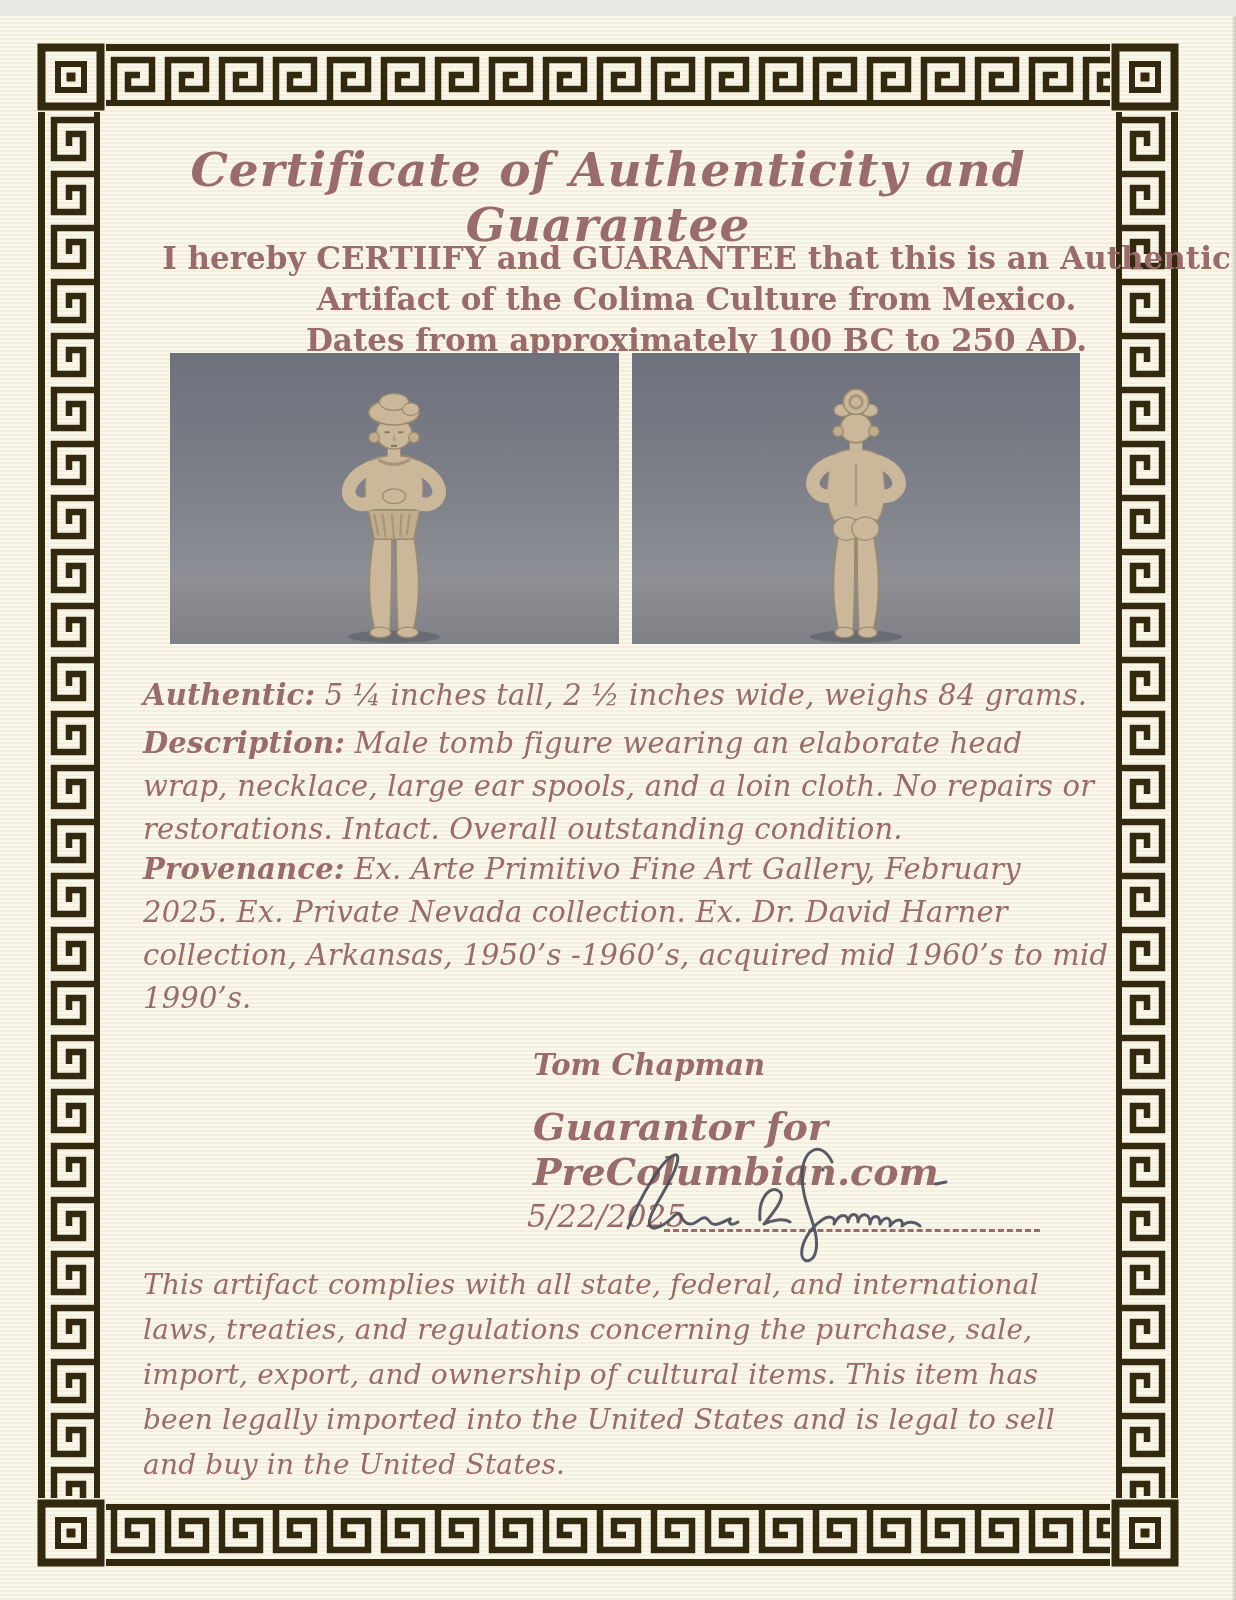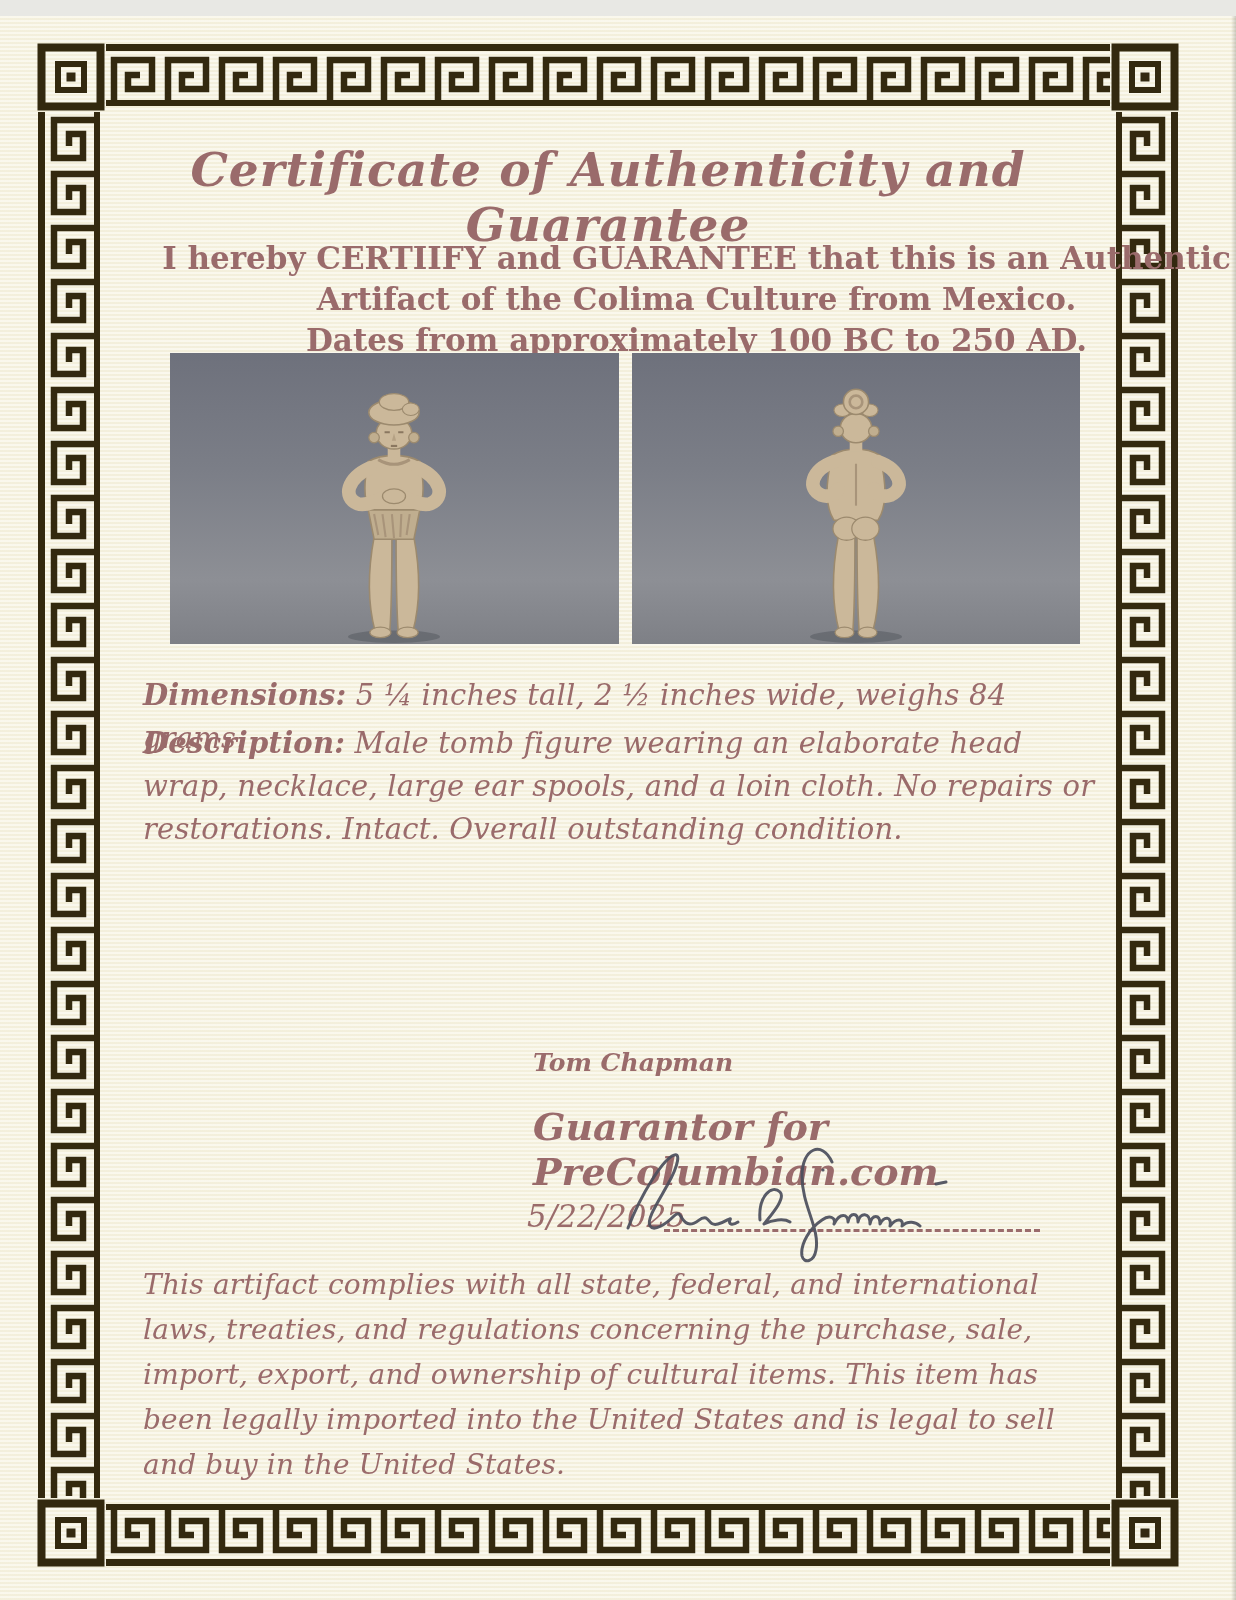--- a/index.html
+++ b/index.html
@@ -48,21 +48,21 @@
     position:absolute;left:143px;width:968px;
     font-style:italic;font-size:29px;line-height:43px;color:#9a6b6b;
     letter-spacing:0.2px;
   }
   .para .lead{font-weight:bold;}
   .dim-block{top:658px;}
   .desc-block{top:706px;}
   .prov-block{top:832px;}
   .guarantor-name{
     position:absolute;left:533px;top:1032px;
-    font-style:italic;font-weight:bold;font-size:25px;color:#9a6b6b;
+    font-style:italic;font-weight:bold;font-size:29px;color:#9a6b6b;
   }
   .guarantor-title{
     position:absolute;left:533px;top:1088px;
     font-style:italic;font-weight:bold;font-size:38px;color:#9a6b6b;
   }
   .sign-date{
     position:absolute;left:527px;top:1182px;
     font-style:italic;font-size:31px;color:#9a6b6b;
   }
   .sign-line{
@@ -185,29 +185,33 @@
 
         <ellipse cx="72" cy="27" rx="8" ry="6" fill="#cbb89a" stroke="#9c8a6e" stroke-width="1"></ellipse>
         <ellipse cx="98" cy="27" rx="8" ry="6" fill="#cbb89a" stroke="#9c8a6e" stroke-width="1"></ellipse>
         <circle cx="85" cy="19" r="12" fill="#cbb89a" stroke="#9c8a6e" stroke-width="1.5"></circle>
         <circle cx="85" cy="19" r="6" fill="none" stroke="#a8947a" stroke-width="2.5"></circle>
       </svg>
     </div>
   </div>
 
   <div class="para dim-block">
-    <span class="lead">Dimensions:</span>
+    <span class="lead">Authentic:</span>
     <span>5 ¼ inches tall, 2 ½ inches wide, weighs 84 grams.</span>
   </div>
 
   <div class="para desc-block">
     <span class="lead">Description:</span>
     <span>Male tomb figure wearing an elaborate head wrap, necklace, large ear spools, and a loin cloth. No repairs or restorations. Intact. Overall outstanding condition.</span>
   </div>
 
+  <div class="para prov-block">
+    <span class="lead">Provenance:</span>
+    <span>Ex. Arte Primitivo Fine Art Gallery, February 2025. Ex. Private Nevada collection. Ex. Dr. David Harner collection, Arkansas, 1950’s -1960’s, acquired mid 1960’s to mid 1990’s.</span>
+  </div>
 
   <div class="guarantor-name">Tom Chapman</div>
   <div class="guarantor-title">Guarantor for PreColumbian.com</div>
 
   <div class="sign-date">5/22/2025</div>
   <div class="sign-line"></div>
   <svg class="signature-svg" width="440" height="150" viewBox="0 0 440 150" aria-hidden="true">
     <g fill="none" stroke="#4b4e5c" stroke-width="3" stroke-linecap="round" stroke-linejoin="round" opacity="0.92">
       <path d="M30,96 C44,60 64,30 74,24 C84,18 80,34 70,52 C60,70 48,88 52,94 C56,100 68,92 76,84 C84,76 82,92 92,92 C100,92 102,84 108,86 C112,88 112,94 120,92 C128,90 134,84 132,88 C130,92 134,94 140,90"></path>
       <path d="M162,88 C160,64 174,52 182,60 C188,66 174,82 166,92 C174,88 186,86 192,90"></path>

